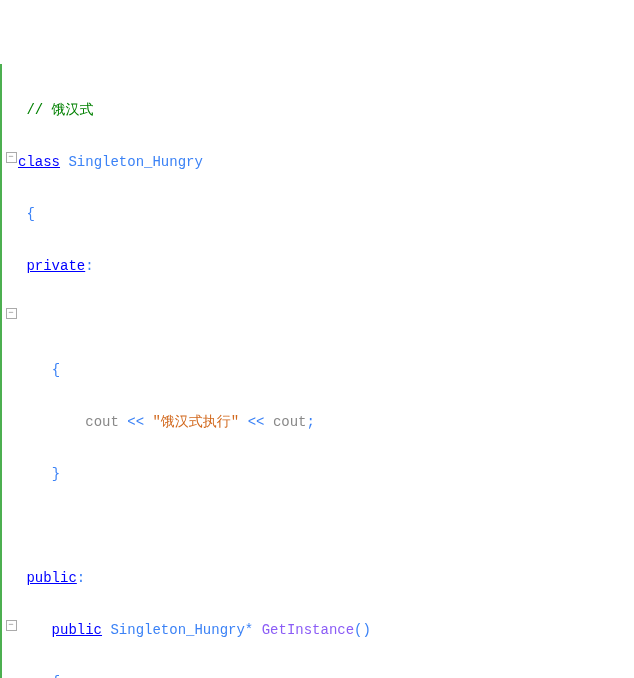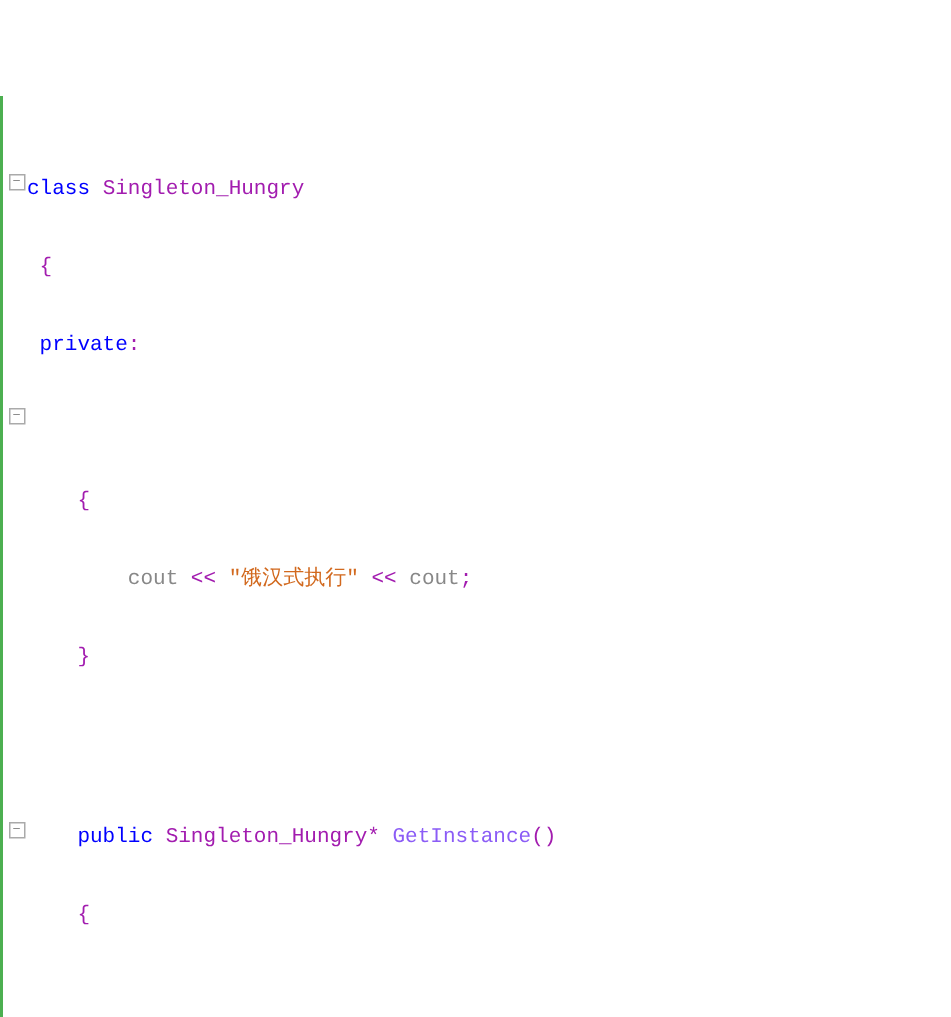--- a/index.html
+++ b/index.html
@@ -43,53 +43,55 @@
     line-height: 9px;
     color: #888;
     box-sizing: border-box;
     background: #fff;
   }
   .guide {
     color: #ccc;
     white-space: pre;
   }
   .comment { color: #008000; }
-  .keyword { color: #0000ff; }
+  .keyword { color: #0000ff; text-decoration: underline; }
   .func { color: #8b5cf6; }
   .string { color: #d2691e; }
   .italic-null { color: #888; }
-  .black { color: #a21caf; }
+  .black { color: #3b82f6; }
   .content {
     white-space: pre;
   }
 </style>
 </head>
 <body>
 
 
 
 <div class="code-area">
 
+<div class="line"><span class="gutter"> </span><span class="content"> <span class="comment">// 饿汉式</span></span></div>
 
 <div class="line"><span class="gutter"><span class="fold">−</span></span><span class="content"><span class="keyword">class</span> <span class="black">Singleton_Hungry</span></span></div>
 
 <div class="line"><span class="gutter"> </span><span class="content"> <span class="black">{</span></span></div>
 
 <div class="line"><span class="gutter"> </span><span class="content"> <span class="keyword">private</span><span class="black">:</span></span></div>
 
 <div class="line"><span class="gutter"><span class="fold">−</span></span></div>
 
 <div class="line"><span class="gutter"> </span><span class="content"> <span class="guide">   </span><span class="black">{</span></span></div>
 
 <div class="line"><span class="gutter"> </span><span class="content"> <span class="guide">   </span>    <span class="italic-null">cout</span><span class="black"> &lt;&lt; </span><span class="string">"饿汉式执行"</span><span class="black"> &lt;&lt; </span><span class="italic-null">cout</span><span class="black">;</span></span></div>
 
 <div class="line"><span class="gutter"> </span><span class="content"> <span class="guide">   </span><span class="black">}</span></span></div>
 
 <div class="line"><span class="gutter"> </span><span class="content"> </span></div>
 
+<div class="line"><span class="gutter"> </span><span class="content"> <span class="keyword">public</span><span class="black">:</span></span></div>
 
 <div class="line"><span class="gutter"><span class="fold">−</span></span><span class="content">    <span class="keyword">public</span> <span class="black">Singleton_Hungry</span><span class="black">*</span> <span class="func">GetInstance</span><span class="black">(</span><span class="black">)</span></span></div>
 
 <div class="line"><span class="gutter"> </span><span class="content"> <span class="guide">   </span><span class="black">{</span></span></div>
 
 
 
 
 
 

